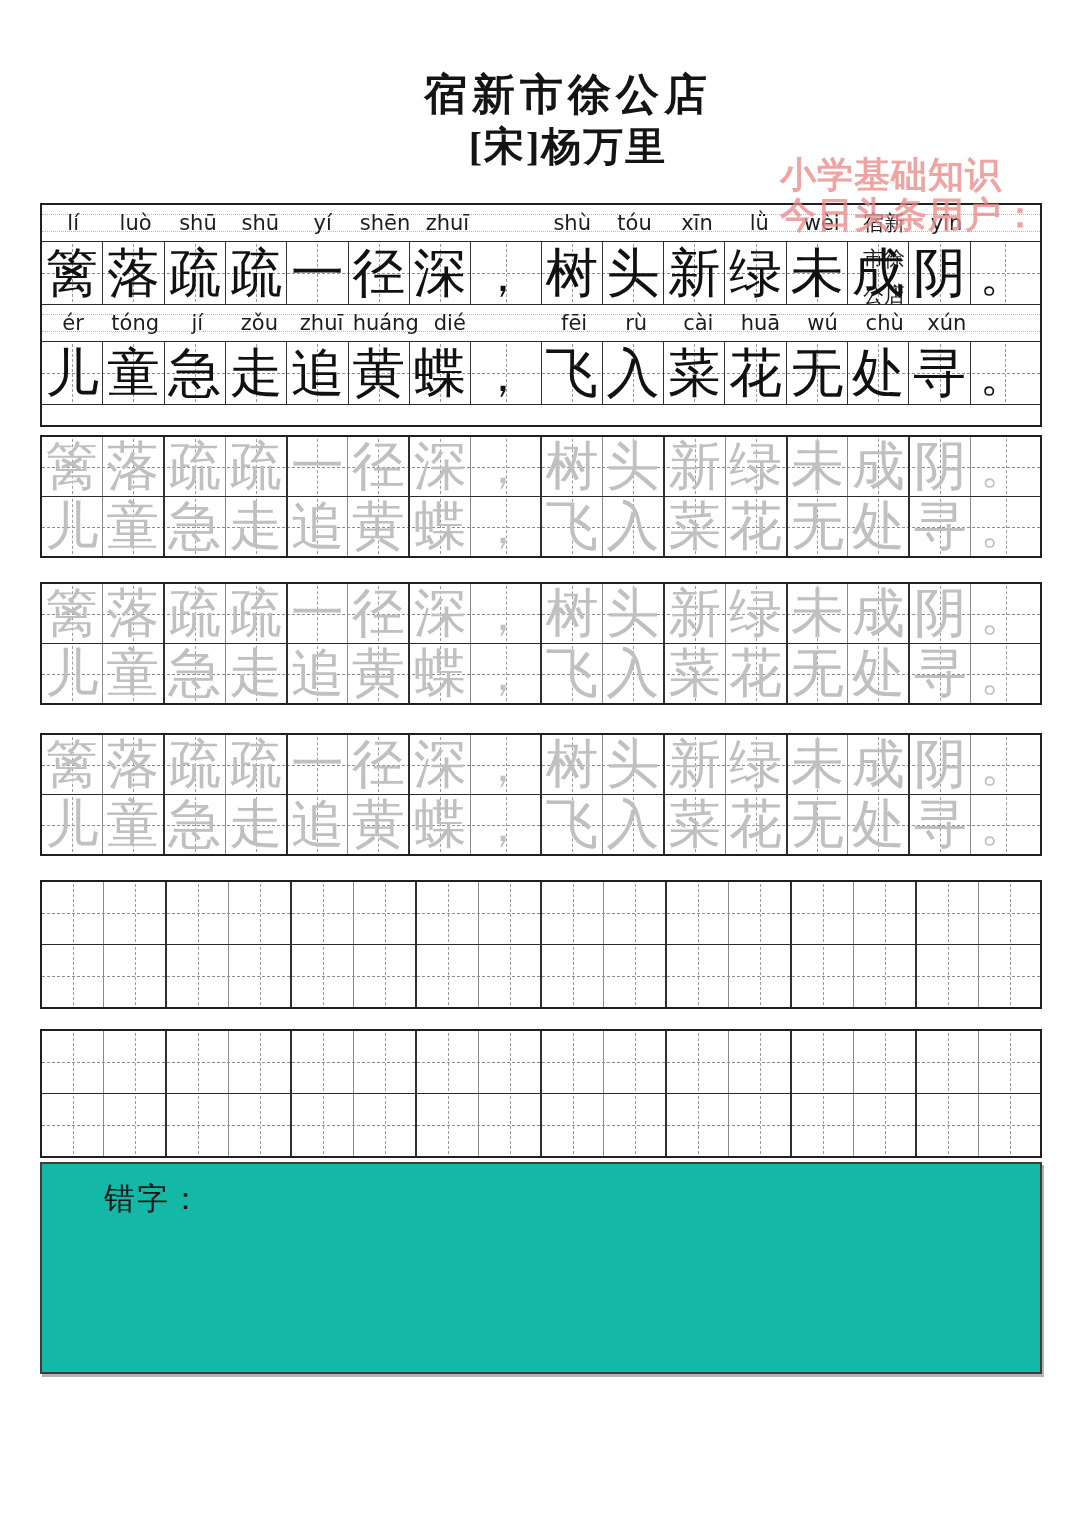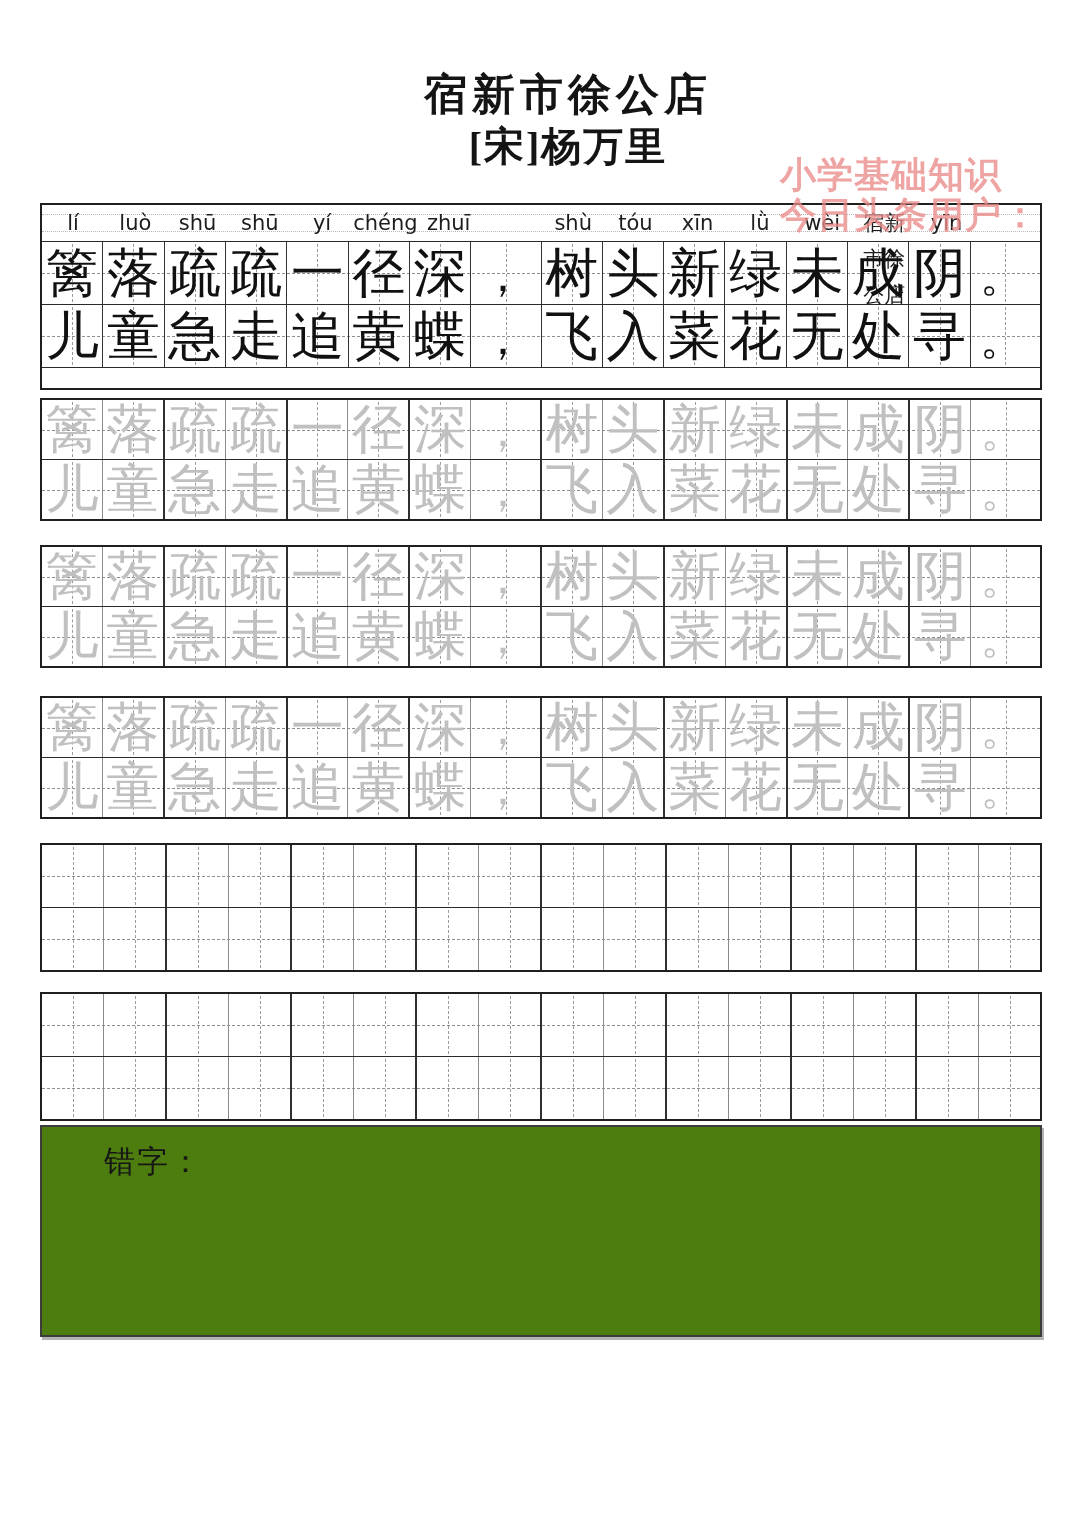--- a/index.html
+++ b/index.html
@@ -41,21 +41,21 @@
   .crow.trace .cell:nth-child(odd):not(:first-child),
   .crow.blank .cell:nth-child(odd):not(:first-child){border-left:2px solid #303030;}
   .crow.ink .cell{color:#111111;}
   .crow.trace .cell{color:#c0c0c0;}
   .cell.punct{align-items:flex-end;justify-content:flex-start;padding:0 0 5px 9px;font-size:45px;box-sizing:border-box;}
   .cell > span{position:relative;z-index:2;}
 
   .thinrow{height:20px;border-top:1.5px solid #2a2a2a;background:#fff;}
 
   .wrongbox{margin-top:4px;height:212px;border:2px solid #3c3c3c;box-sizing:border-box;
-    box-shadow:2px 3px 0 #b3b3b3;background:#4d7c0f;}
+    box-shadow:2px 3px 0 #b3b3b3;background:#14b8a6;}
   .wronglabel{display:inline-block;margin:14px 0 0 62px;font-size:31px;letter-spacing:2px;color:#161616;}
 </style>
 </head>
 <body>
 
 <div class="page">
   <div class="header">
     <h1 class="title">宿新市徐公店</h1>
     <h2 class="author">[宋]杨万里</h2>
   </div>
@@ -66,21 +66,21 @@
   </div>
 
   <div class="grid" id="grid">
       <div class="block model" style="margin-bottom: 8px;">
         <div class="prow">
           <div class="pcell">lí</div>
           <div class="pcell">luò</div>
           <div class="pcell">shū</div>
           <div class="pcell">shū</div>
           <div class="pcell">yí</div>
-          <div class="pcell">chéng</div>
+          <div class="pcell">shēn</div>
           <div class="pcell">zhuī</div>
           <div class="pcell"></div>
           <div class="pcell">shù</div>
           <div class="pcell">tóu</div>
           <div class="pcell">xīn</div>
           <div class="pcell">lǜ</div>
           <div class="pcell">wèi</div>
           <div class="pcell">宿新市徐公店</div>
           <div class="pcell">yīn</div>
           <div class="pcell"></div>
@@ -128,20 +128,38 @@
           <div class="cell">
             <span>成</span>
           </div>
           <div class="cell">
             <span>阴</span>
           </div>
           <div class="cell punct">
             <span>。</span>
           </div>
         </div>
+        <div class="prow">
+          <div class="pcell">ér</div>
+          <div class="pcell">tóng</div>
+          <div class="pcell">jí</div>
+          <div class="pcell">zǒu</div>
+          <div class="pcell">zhuī</div>
+          <div class="pcell">huáng</div>
+          <div class="pcell">dié</div>
+          <div class="pcell"></div>
+          <div class="pcell">fēi</div>
+          <div class="pcell">rù</div>
+          <div class="pcell">cài</div>
+          <div class="pcell">huā</div>
+          <div class="pcell">wú</div>
+          <div class="pcell">chù</div>
+          <div class="pcell">xún</div>
+          <div class="pcell"></div>
+        </div>
         <div class="crow ink">
           <div class="cell">
             <span>儿</span>
           </div>
           <div class="cell">
             <span>童</span>
           </div>
           <div class="cell">
             <span>急</span>
           </div>

